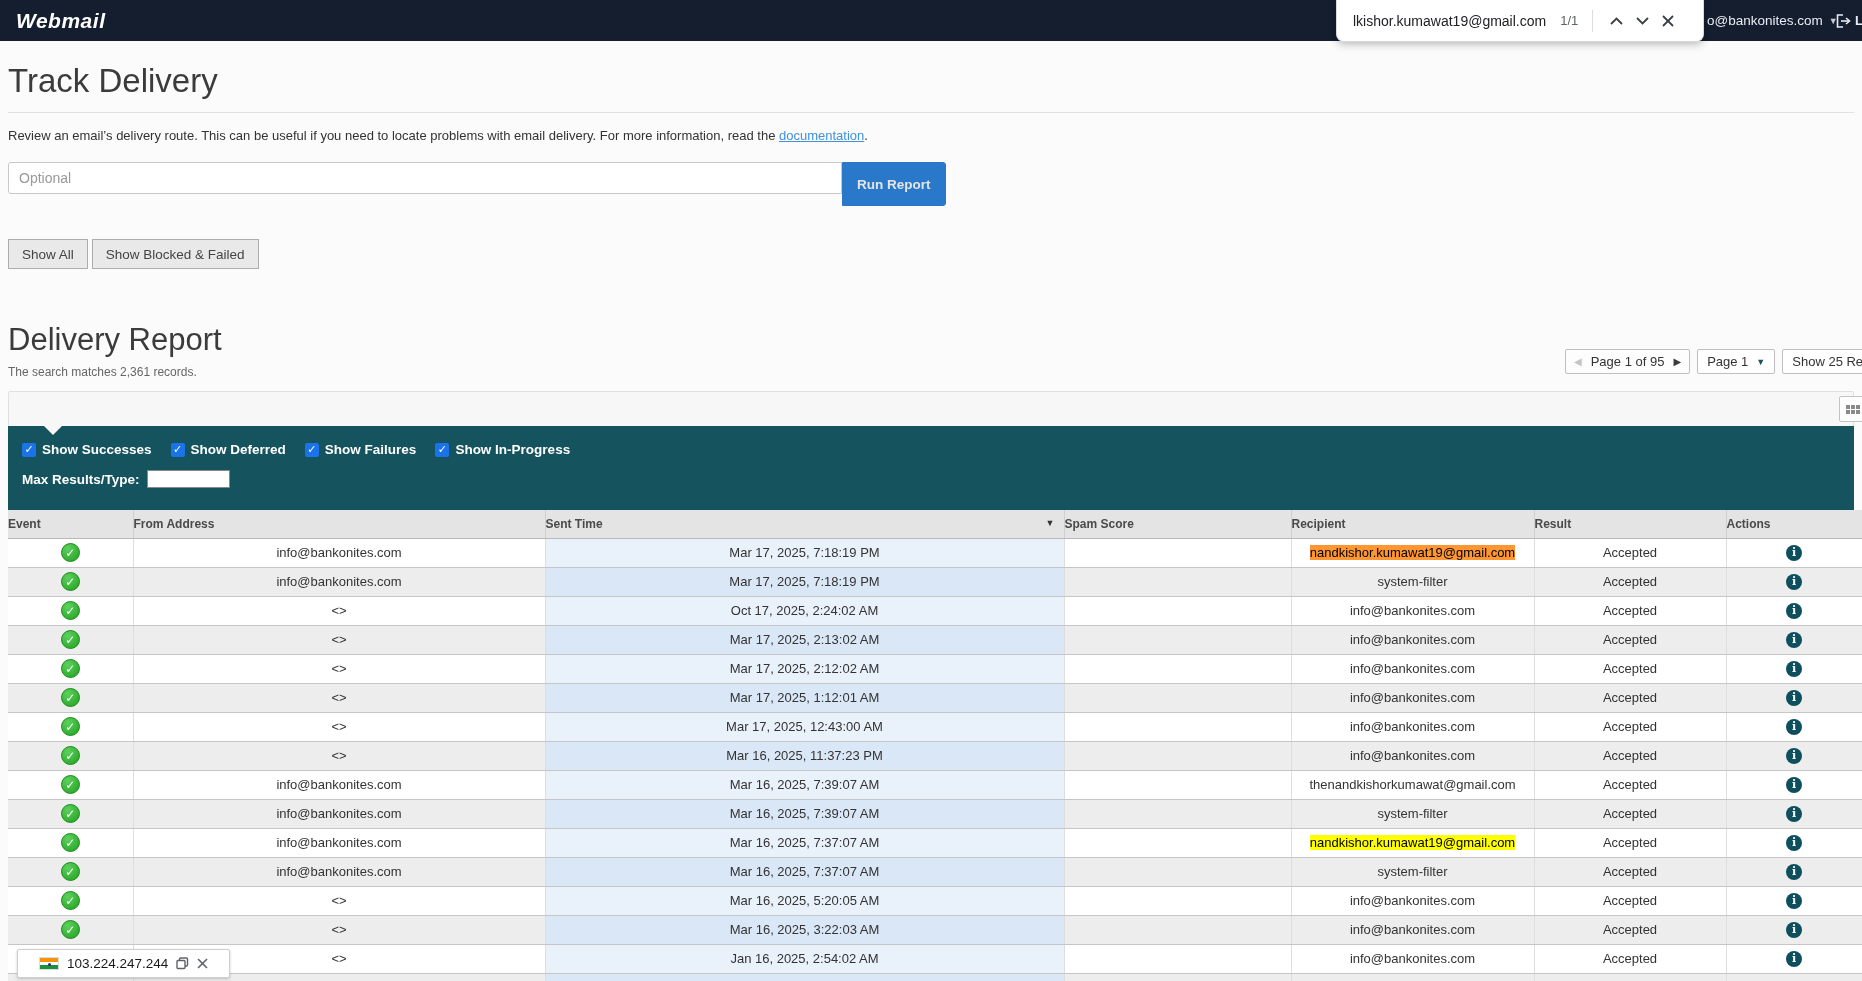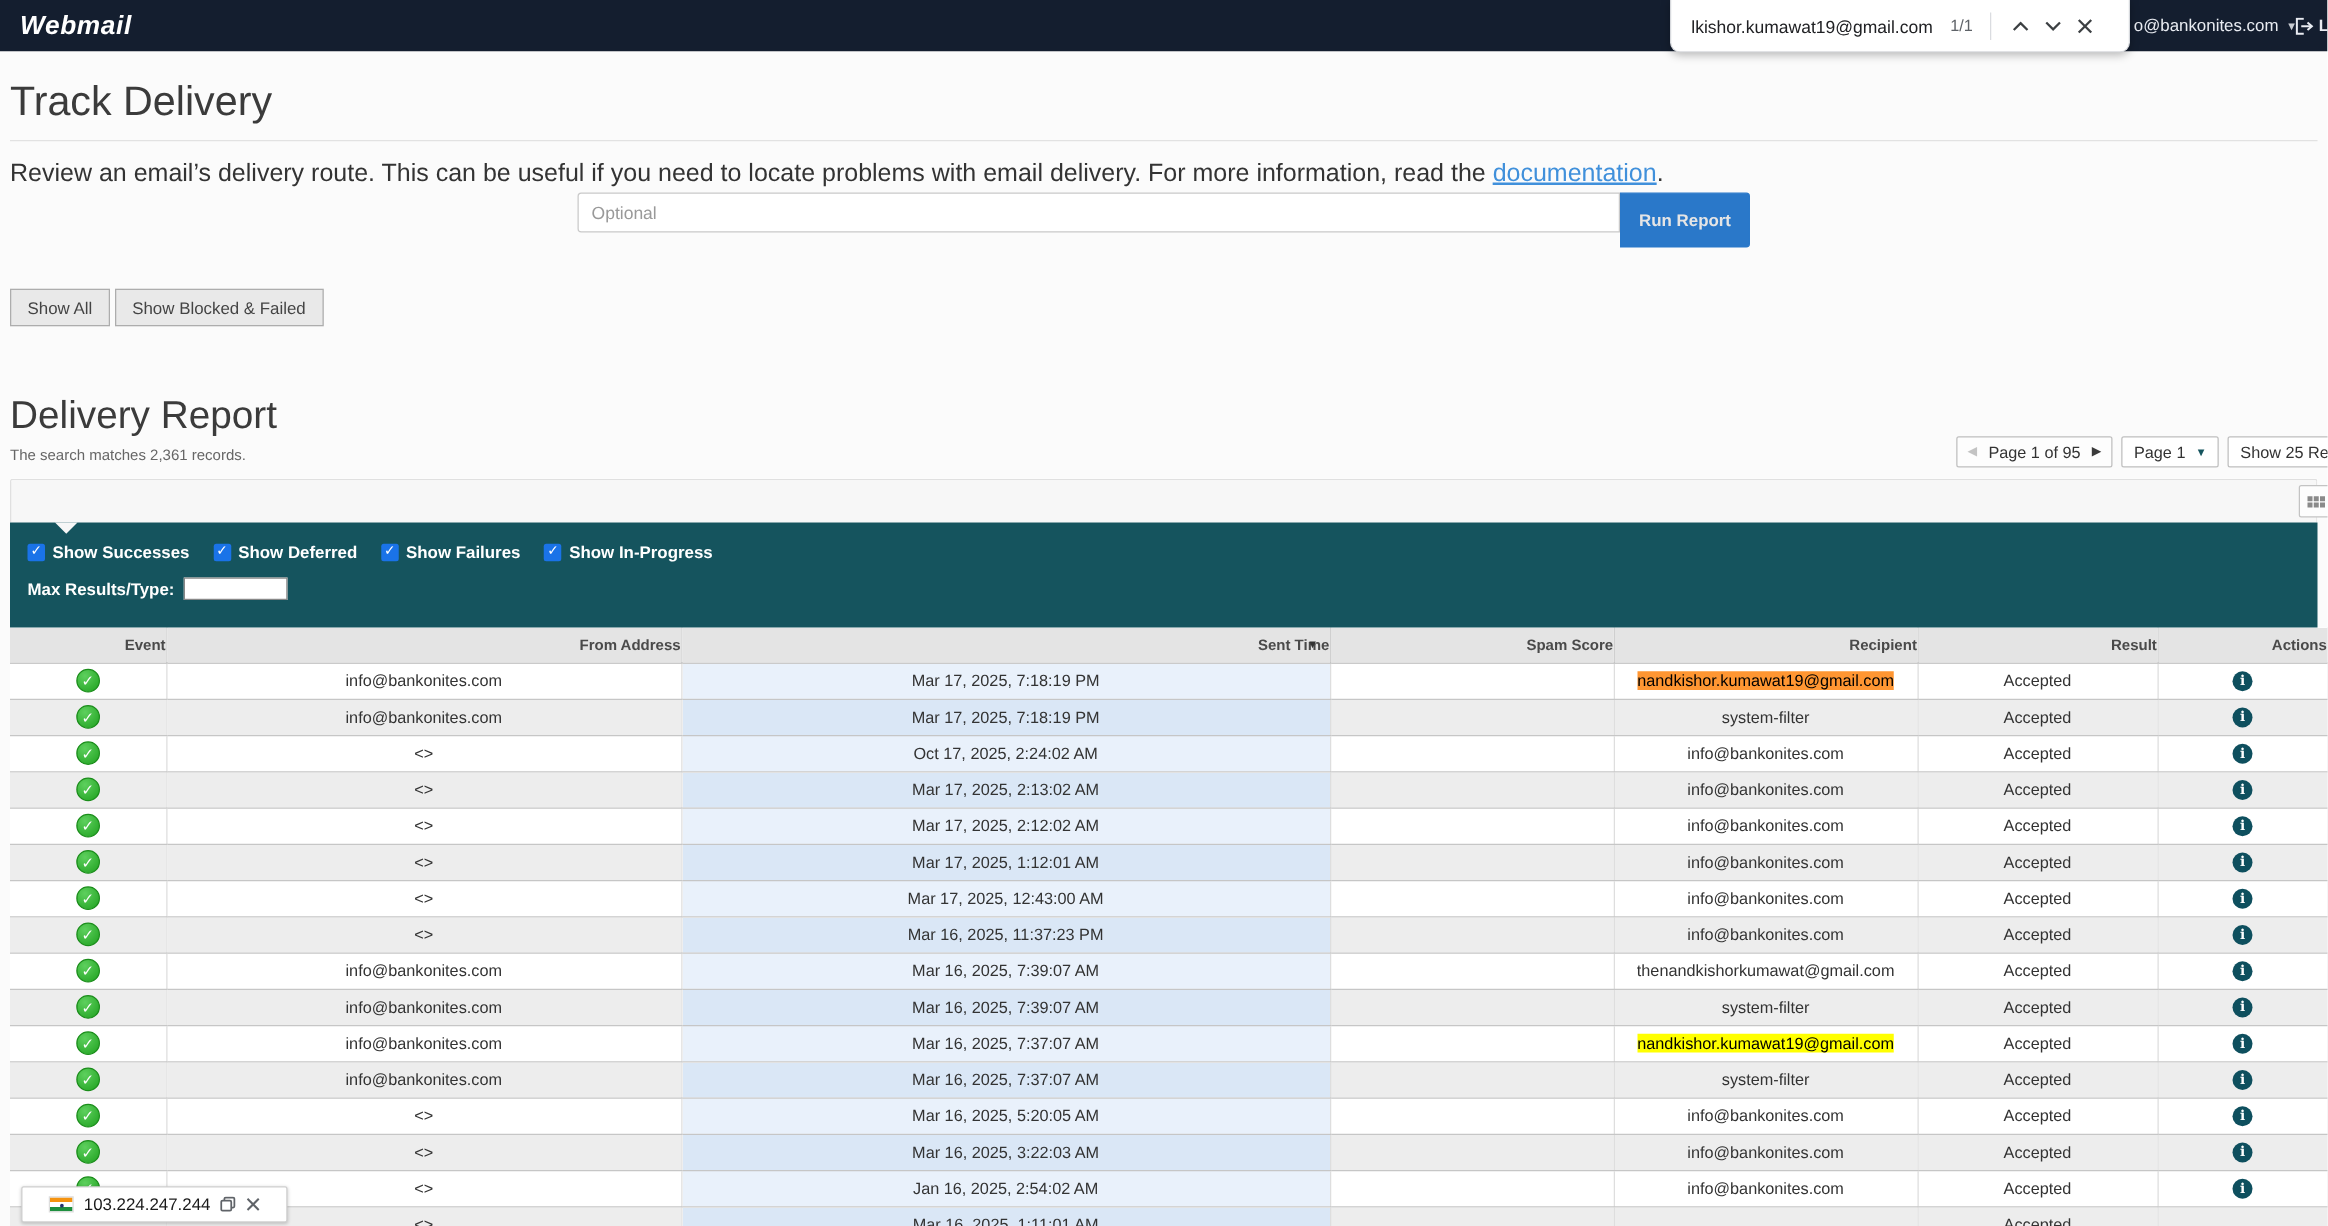--- a/index.html
+++ b/index.html
@@ -85,24 +85,24 @@
 
   
   .page { padding: 0 8px; }
   h1.page-title {
     margin-top: 21px;
     font-size: 33px;
     font-weight: 400;
     color: #3b3b3b;
   }
   .title-rule { border: none; border-top: 1px solid #e2e2e2; margin-top: 12px; }
-  .intro-text { margin-top: 15px; font-size: 20px; color: #333; }
+  .intro-text { margin-top: 15px; font-size: 13px; color: #333; }
   .doc-link { color: #4090db; text-decoration: underline; cursor: pointer; }
   .field-label { display: block; margin-top: 29px; font-size: 15px; font-weight: bold; color: #333; }
-  .input-row { display: flex; margin-top: 3px; justify-content: center; }
+  .input-row { display: flex; margin-top: 19px; }
   .recipient-input {
     width: 834px; height: 32px;
     border: 1px solid #c9c9c9;
     border-radius: 3px 0 0 3px;
     padding: 0 10px;
     font-size: 14px;
     color: #333;
     background: #fff;
     outline: none;
   }
@@ -216,21 +216,21 @@
   table.report-table { border-collapse: collapse; width: 1854px; table-layout: fixed; background: #fff; }
   .report-table th {
     height: 28px;
     background: #e4e4e4;
     font-size: 12px;
     font-weight: bold;
     color: #4a4a4a;
     border-right: 1px solid #cfcfcf;
     border-bottom: 1px solid #b9b9b9;
     position: relative;
-    text-align: right;
+    text-align: left;
     cursor: pointer;
   }
   .sort-caret { position: absolute; right: 9px; top: 8px; font-size: 9px; color: #333; }
   .report-table td {
     height: 29px;
     font-size: 13px;
     color: #333;
     text-align: center;
     border-right: 1px solid #dedede;
     border-bottom: 1px solid #c6c6c6;

